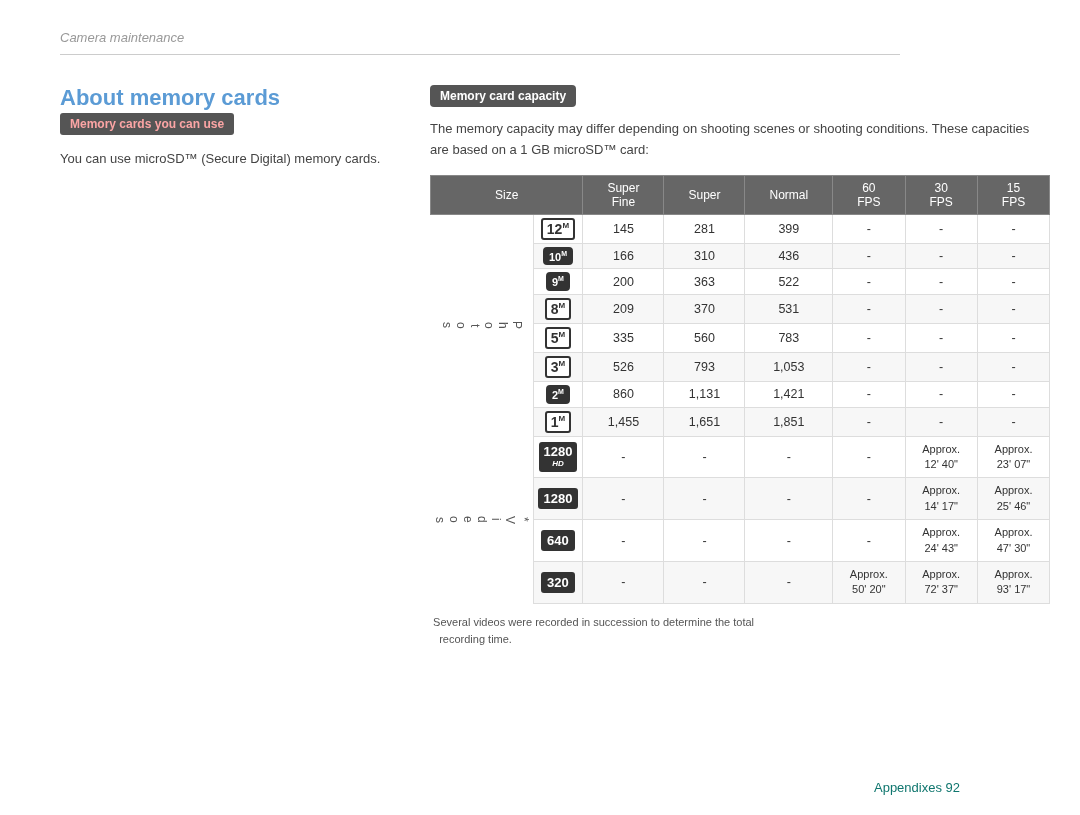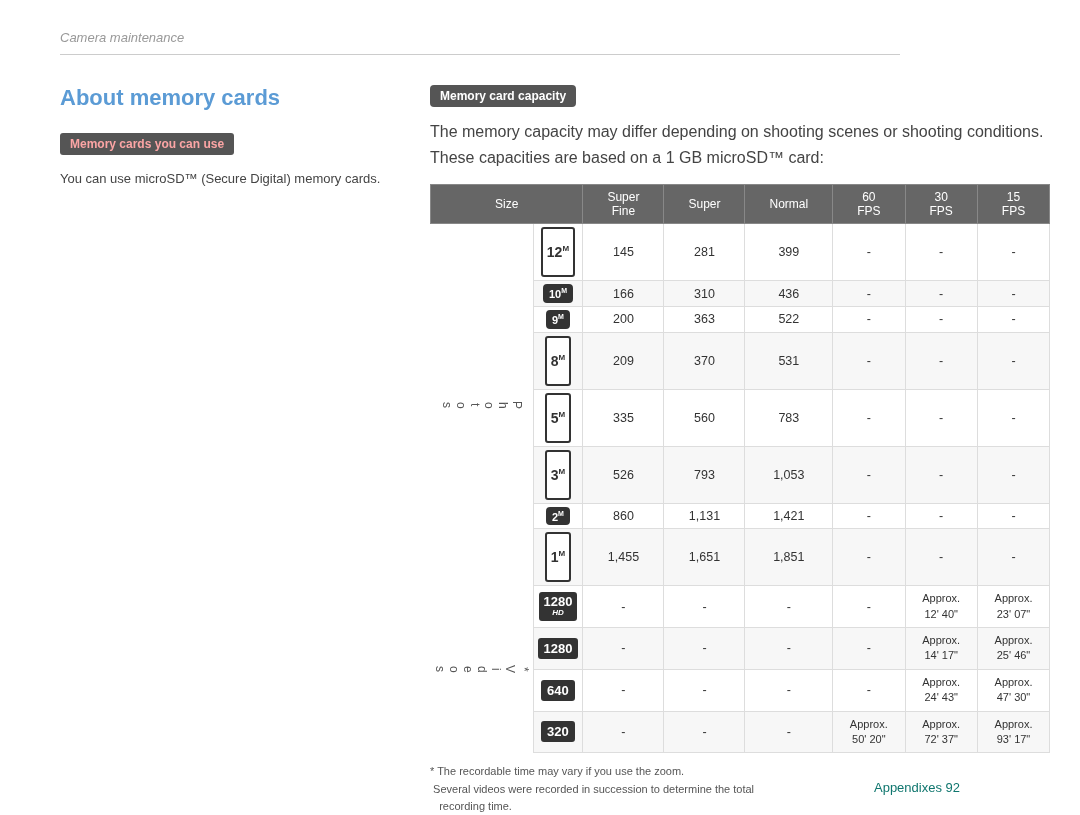--- a/index.html
+++ b/index.html
@@ -47,21 +47,21 @@
 
     .right-column {
       flex: 1;
     }
 
     
     .section-title {
       font-size: 22px;
       color: #5b9bd5;
       font-weight: bold;
-      margin-bottom: 22px;
+      margin-bottom: 2px;
     }
 
     
     .sub-section-badge {
       display: inline-block;
       background: #555;
       color: #fca5a5;
       font-size: 12px;
       font-weight: bold;
       padding: 4px 10px;
@@ -81,21 +81,21 @@
     }
 
     .body-text {
       font-size: 13px;
       color: #444;
       line-height: 1.6;
     }
 
     
     .capacity-description {
-      font-size: 16px;
+      font-size: 13px;
       color: #444;
       line-height: 1.6;
       margin-bottom: 14px;
     }
 
     
     .capacity-table {
       width: 100%;
       border-collapse: collapse;
       font-size: 12px;
@@ -143,21 +143,21 @@
       background: transparent !important;
       text-align: center;
       padding: 2px !important;
     }
 
     
     .size-badge {
       display: inline-block;
       border: 2px solid #333;
       border-radius: 3px;
-      padding: 15px 4px;
+      padding: 1px 4px;
       font-weight: bold;
       font-size: 12px;
       color: #333;
       white-space: nowrap;
       background: #fff;
     }
 
     .size-badge-dark {
       display: inline-block;
       border: 2px solid #333;
@@ -380,21 +380,20 @@
             <td class="dash-cell">-</td>
             <td style="font-size:11px;line-height:1.4;">Approx.<br>50' 20"</td>
             <td style="font-size:11px;line-height:1.4;">Approx.<br>72' 37"</td>
             <td style="font-size:11px;line-height:1.4;">Approx.<br>93' 17"</td>
           </tr>
         </tbody>
       </table>
 
       
       <div class="footnote-text">
-        <div>* The recordable time may vary if you use the zoom.</div>
         <div>&nbsp;Several videos were recorded in succession to determine the total</div>
         <div>&nbsp;&nbsp;&nbsp;recording time.</div>
       </div>
     </div>
   </div>
 
   <div class="page-footer">
     <span>Appendixes  92</span>
   </div>
 </div>

